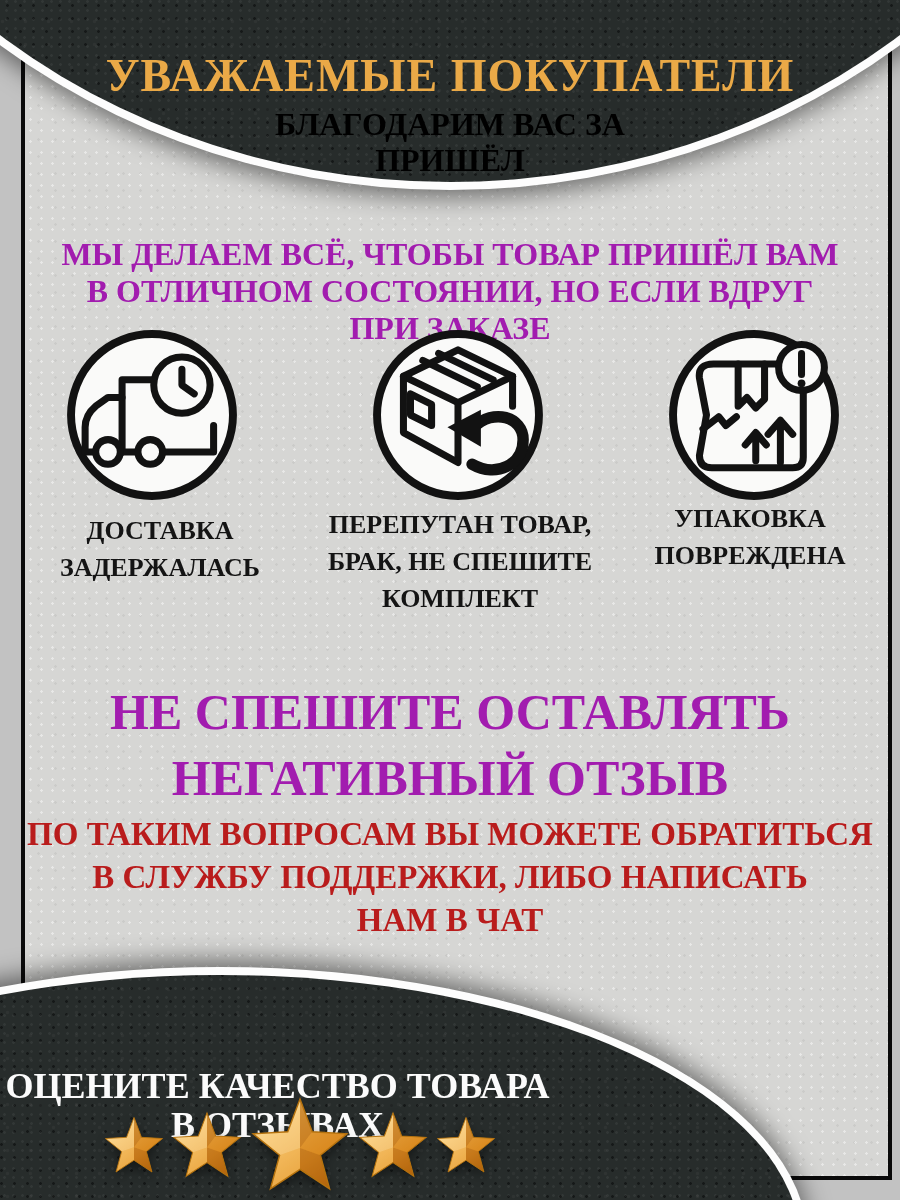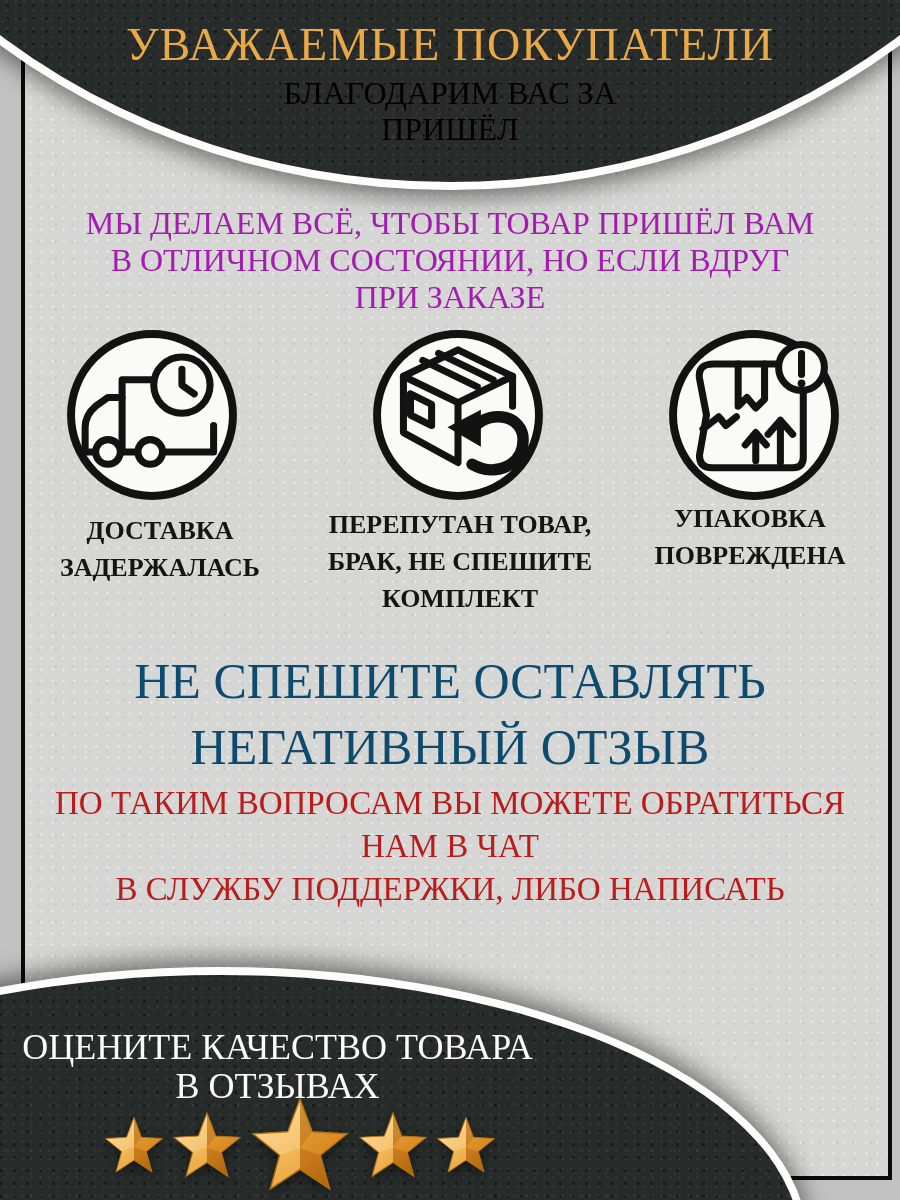--- a/index.html
+++ b/index.html
@@ -31,39 +31,39 @@
     background-position:0 0,4px 7px,11px 3px;
   }
   .ellipse{position:absolute;border-radius:50%;}
   .header-white{left:-258px;top:-1082px;width:1416px;height:1272px;background:#fdfdfd;
     filter:drop-shadow(0 7px 12px rgba(0,0,0,.5));z-index:2;}
   .header-dark{left:-250px;top:-1074px;width:1400px;height:1256px;z-index:3;}
   .footer-white{left:-368px;top:967px;width:1176px;height:552px;background:#fdfdfd;
     filter:drop-shadow(0 -7px 12px rgba(0,0,0,.5));z-index:2;}
   .footer-dark{left:-360px;top:975px;width:1160px;height:536px;z-index:3;}
 
-  .txt{position:absolute;left:0;width:900px;text-align:center;font-weight:400;z-index:5;}
+  .txt{position:absolute;left:0;width:900px;text-align:center;font-weight:700;z-index:5;margin-top:31px;}
   .title{top:20px;font-size:46px;line-height:50px;color:var(--accent_gold,#eaa947);letter-spacing:1px;}
   .subtitle{top:75px;font-size:32px;line-height:36px;color:#000000;}
   .intro{top:205px;font-size:32px;line-height:37px;color:#a21caf;}
-  .warning{top:648px;font-size:50px;line-height:66px;color:#0c4a6e;}
+  .warning{top:648px;font-size:50px;line-height:66px;color:#a21caf;}
   .support{top:782px;font-size:33px;line-height:43px;color:#b91c1c;}
 
   .icon-circle{position:absolute;top:327px;width:176px;height:176px;z-index:5;}
   .icon-circle svg{display:block;width:176px;height:176px;}
   .ic1{left:64px;} .ic2{left:370px;} .ic3{left:666px;}
 
   .label{position:absolute;font-weight:700;font-size:26px;line-height:37px;
     color:#141414;text-align:center;z-index:5;}
   .lb1{left:35px;top:512px;width:250px;}
   .lb2{left:300px;top:506px;width:320px;}
   .lb3{left:610px;top:500px;width:280px;}
 
-  .footer-txt{position:absolute;left:0;top:1028px;width:555px;text-align:center;
-    font-weight:400;font-size:36px;line-height:39px;color:#fbfbfb;z-index:5;}
+  .footer-txt{position:absolute;left:0;top:1067px;width:555px;text-align:center;
+    font-weight:700;font-size:36px;line-height:39px;color:#fbfbfb;z-index:5;}
   .stars{position:absolute;left:30px;top:1094px;width:540px;height:104px;
     display:flex;align-items:center;justify-content:center;gap:6px;z-index:5;}
   .stars svg{filter:drop-shadow(0 5px 6px rgba(0,0,0,.45));}
   .hidden-defs{position:absolute;width:0;height:0;overflow:hidden;}
 </style>
 </head>
 <body>
 
 <div class="canvas">
 
@@ -167,22 +167,22 @@
     <div>ПОВРЕЖДЕНА</div>
   </div>
 
   <div class="txt warning">
     <div>НЕ СПЕШИТЕ ОСТАВЛЯТЬ</div>
     <div>НЕГАТИВНЫЙ ОТЗЫВ</div>
   </div>
 
   <div class="txt support">
     <div>ПО ТАКИМ ВОПРОСАМ ВЫ МОЖЕТЕ ОБРАТИТЬСЯ</div>
+    <div>В СЛУЖБУ ПОДДЕРЖКИ, ЛИБО НАПИСАТЬ</div>
     <div>НАМ В ЧАТ</div>
-    <div>В СЛУЖБУ ПОДДЕРЖКИ, ЛИБО НАПИСАТЬ</div>
   </div>
 
   <div class="footer-txt">
     <div>ОЦЕНИТЕ КАЧЕСТВО ТОВАРА</div>
     <div>В ОТЗЫВАХ</div>
   </div>
   <div class="stars">
       <svg viewBox="0 0 100 100" width="62" height="62">
         <use href="#star3d" xlink:href="#star3d"></use>
       </svg>

